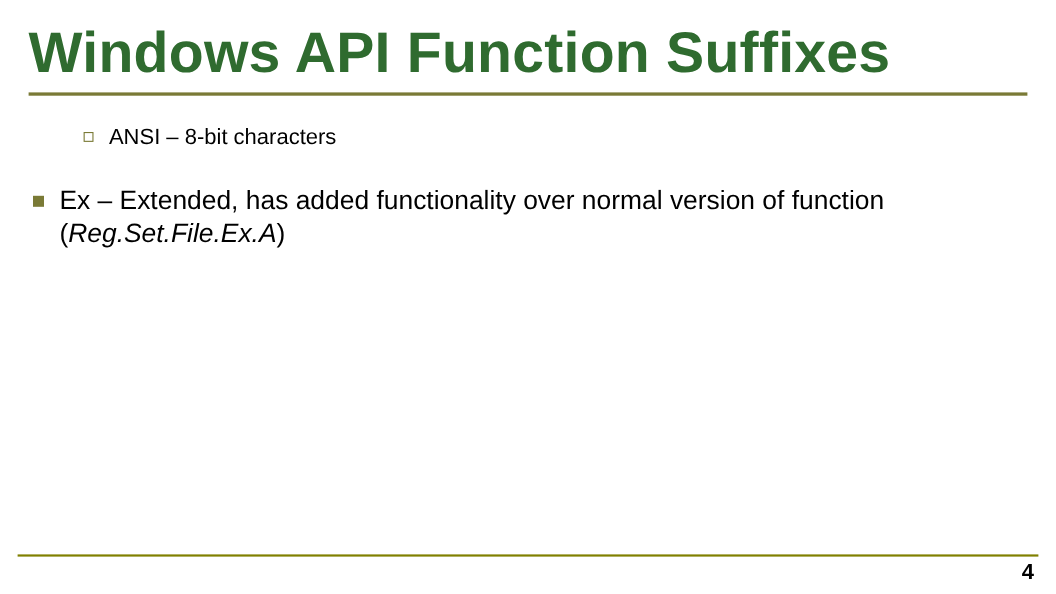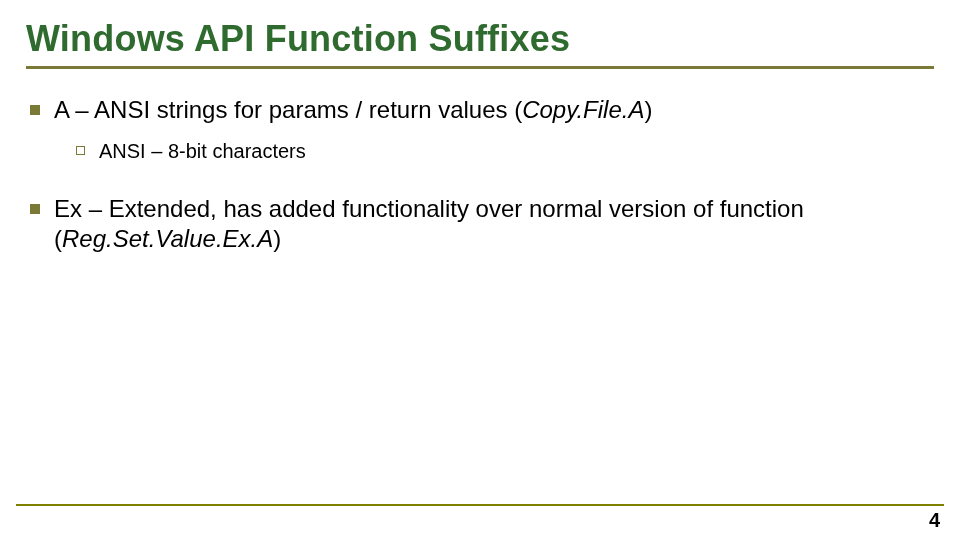--- a/index.html
+++ b/index.html
@@ -17,21 +17,21 @@
     padding: 18px 16px 16px 16px;
     position: relative;
   }
   .title-wrap {
     border-bottom: 3px solid #7a7a36;
     padding-bottom: 6px;
     margin-left: 10px;
     margin-right: 10px;
   }
   .title {
-    font-size: 36px;
+    font-size: 52px;
     font-weight: bold;
     color: #2f6b2f;
     letter-spacing: 0.2px;
   }
   .content {
     margin-top: 26px;
     padding-left: 14px;
     padding-right: 14px;
   }
   .lvl1 {
@@ -93,38 +93,32 @@
 
 <div class="slide">
 
   <div class="title-wrap">
     <div class="title">Windows API Function Suffixes</div>
   </div>
 
   <div class="content">
 
     <div class="group">
-      <div class="lvl1">
-        <div class="bullet1"></div>
-        <div class="text">
-          <span>A – ANSI strings for params / return values (</span><span class="italic">Copy.File.A</span><span>)</span>
-        </div>
-      </div>
       <div class="lvl2">
         <div class="bullet2"></div>
         <div class="text">ANSI – 8-bit characters</div>
       </div>
     </div>
 
 
     <div class="group">
       <div class="lvl1">
         <div class="bullet1"></div>
         <div class="text">
-          <span>Ex – Extended, has added functionality over normal version of function (</span><span class="italic">Reg.Set.Value.Ex.A</span><span>)</span>
+          <span>Ex – Extended, has added functionality over normal version of function (</span><span class="italic">Reg.Set.File.Ex.A</span><span>)</span>
         </div>
       </div>
     </div>
 
   </div>
 
   <div class="footer-line"></div>
   <div class="page-num">4</div>
 
 </div>

